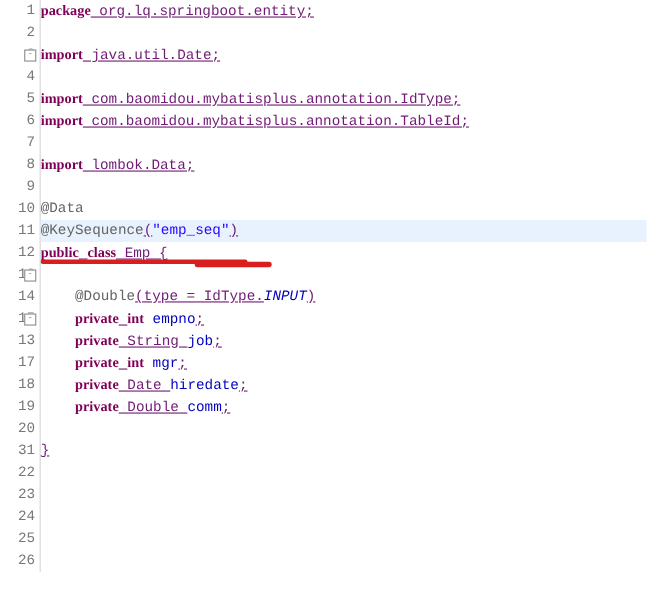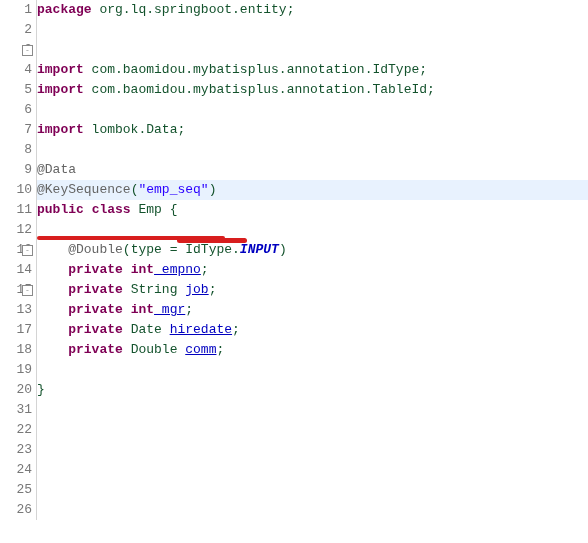--- a/index.html
+++ b/index.html
@@ -33,26 +33,26 @@
   .code {
     flex: 1;
     padding-left: 0px;
     position: relative;
   }
   .code .cl {
     height: 20px;
     white-space: pre;
     position: relative;
   }
-  .kw { color: #7f0055; font-weight: bold; }
-  .plain { color: #14532d; }
+  .kw { color: #7f0055; font-weight: bold; font-family: Liberation Serif, serif; }
+  .plain { color: #701a75; text-decoration: underline; }
   .str { color: #2a00ff; }
   .ann { color: #646464; text-align: right; }
-  .stat { color: #0000c0; font-style: italic; font-weight: bold; margin-top: 48px; }
-  .field { color: #0000c0; text-decoration: underline; }
+  .stat { color: #0000c0; font-style: italic; font-weight: normal; margin-top: 48px; }
+  .field { color: #0000c0; }
   .hl-line { background: #e8f2fe; }
   .underline-red {
     position: absolute;
     height: 4px;
     background: #d81e1e;
     border-radius: 3px;
     z-index: 5;
   }
   .ominus {
     position: absolute;
@@ -96,20 +96,21 @@
     <div class="ln"><span>22</span></div>
     <div class="ln"><span>23</span></div>
     <div class="ln"><span>24</span></div>
     <div class="ln"><span>25</span></div>
     <div class="ln"><span>26</span></div>
   </div>
 
   <div class="code">
     <div class="cl"><span class="kw">package</span><span class="plain"> org.lq.springboot.entity;</span></div>
     <div class="cl"></div>
+    <div class="cl"><span class="kw">import</span><span class="plain"> java.util.Date;</span></div>
     <div class="cl"></div>
     <div class="cl"><span class="kw">import</span><span class="plain"> com.baomidou.mybatisplus.annotation.IdType;</span></div>
     <div class="cl"><span class="kw">import</span><span class="plain"> com.baomidou.mybatisplus.annotation.TableId;</span></div>
     <div class="cl"></div>
     <div class="cl"><span class="kw">import</span><span class="plain"> lombok.Data;</span></div>
     <div class="cl"></div>
     <div class="cl"><span class="ann">@Data</span></div>
     <div class="cl hl-line"><span class="ann">@KeySequence</span><span class="plain">(</span><span class="str">"emp_seq"</span><span class="plain">)</span></div>
     <div class="cl"><span class="kw">public</span><span class="plain"> </span><span class="kw">class</span><span class="plain"> Emp {</span></div>
     <div class="cl"></div>

